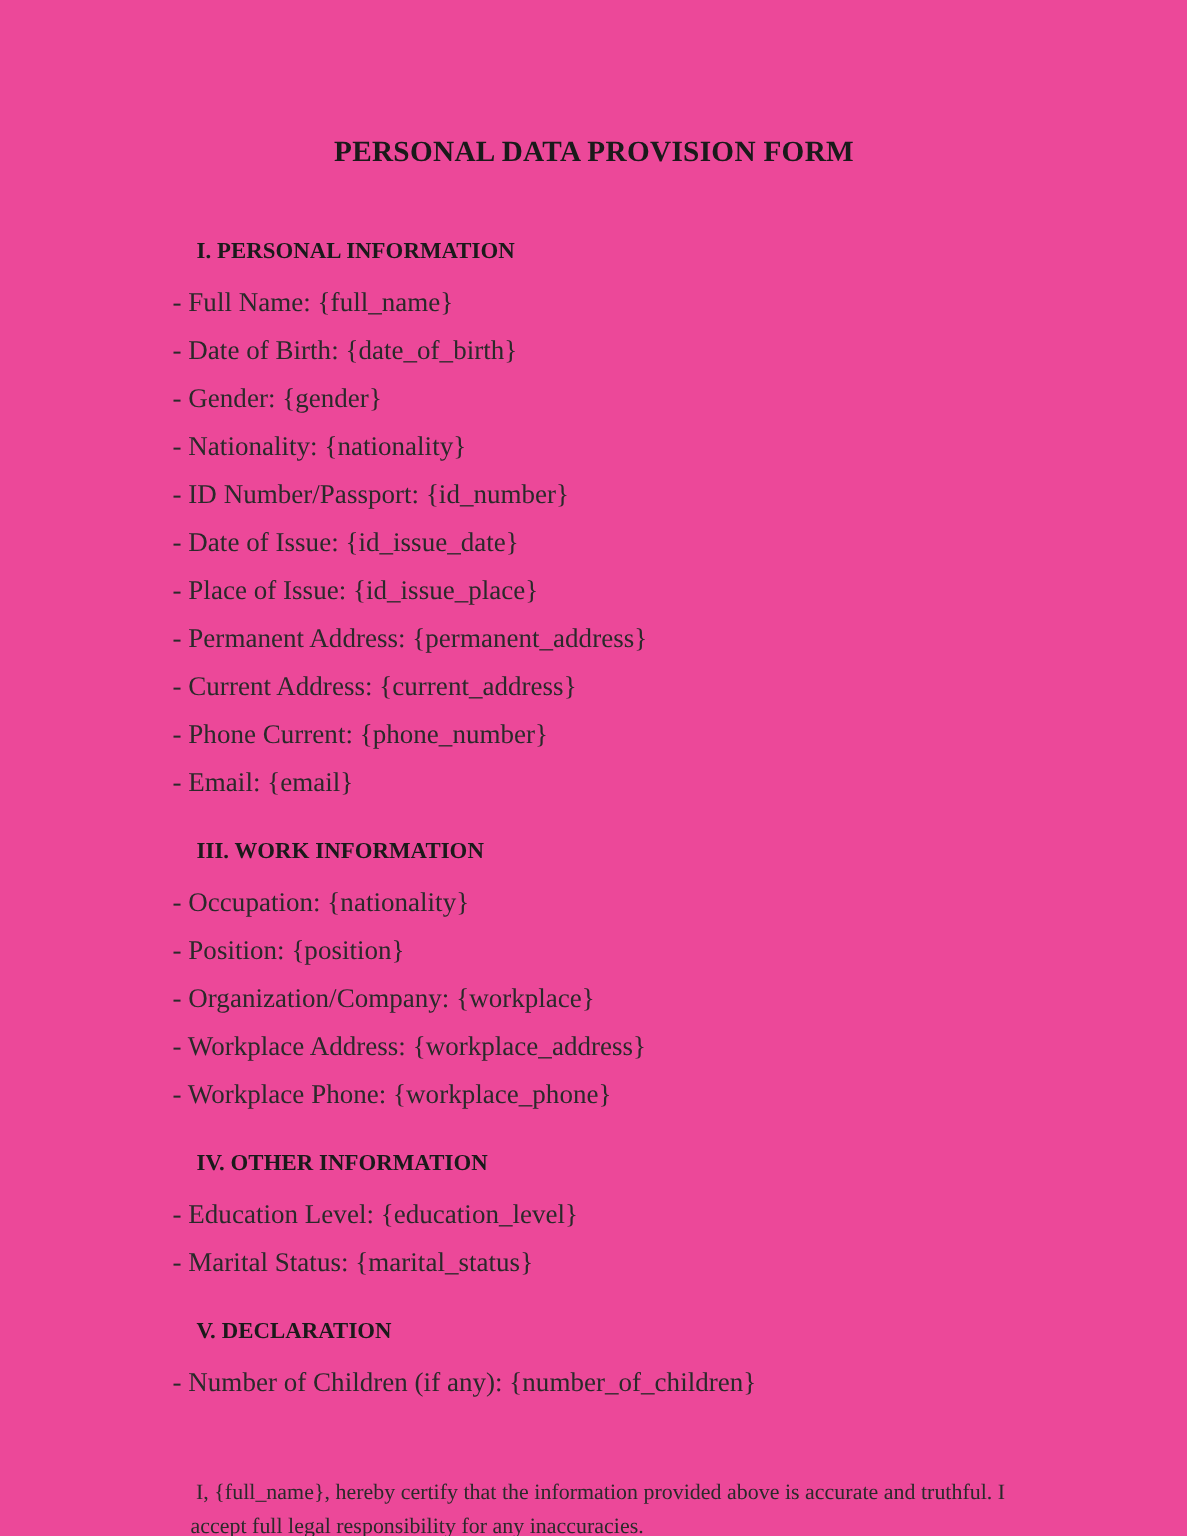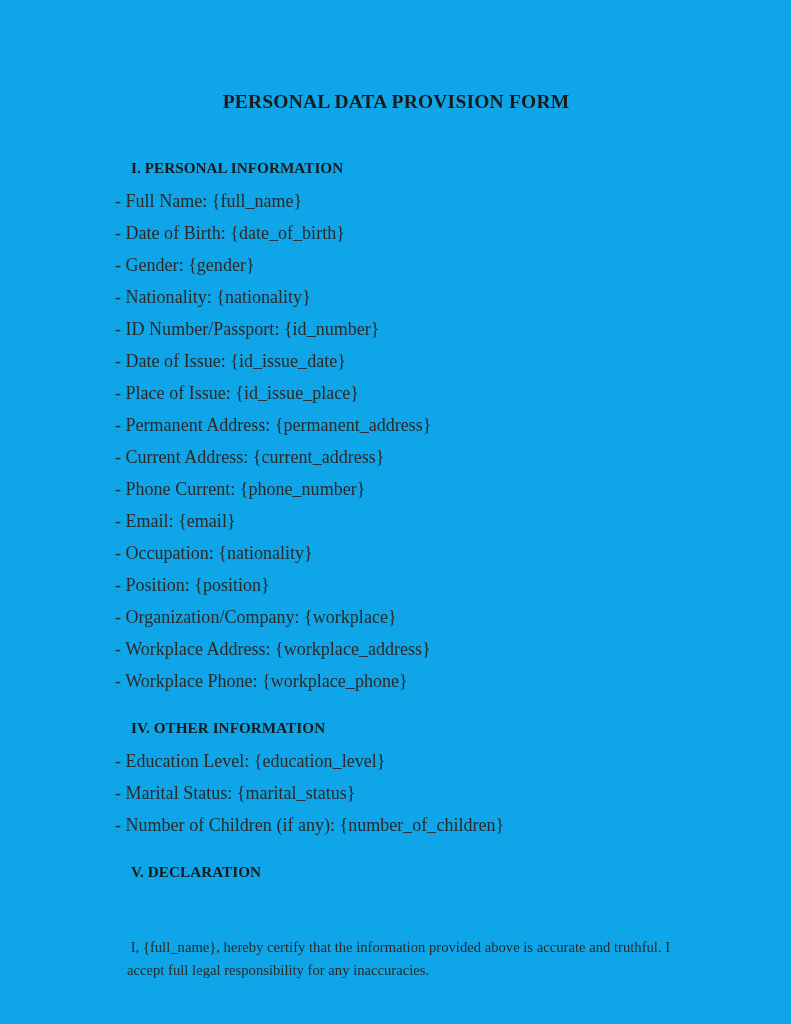--- a/index.html
+++ b/index.html
@@ -4,21 +4,21 @@
 <style>
   html, body {
     margin: 0;
     padding: 0;
     background: #ffffff;
   }
   .page {
     position: relative;
     width: 791px;
     height: 1024px;
-    background: #0ea5e9;
+    background: #ec4899;
     margin: 0 auto;
     overflow: hidden;
     box-sizing: border-box;
   }
   .doc-body {
     position: absolute;
     left: 115px;
     top: 0;
     width: 562px;
   }
@@ -108,20 +108,23 @@
       <p class="field-line">- Current Address: {current_address}</p>
     </div>
     <div class="row">
       <p class="field-line">- Phone Current: {phone_number}</p>
     </div>
     <div class="row">
       <p class="field-line">- Email: {email}</p>
     </div>
 
     <div class="row">
+      <h2 class="section-heading">III. WORK INFORMATION</h2>
+    </div>
+    <div class="row">
       <p class="field-line">- Occupation: {nationality}</p>
     </div>
     <div class="row">
       <p class="field-line">- Position: {position}</p>
     </div>
     <div class="row">
       <p class="field-line">- Organization/Company: {workplace}</p>
     </div>
     <div class="row">
       <p class="field-line">- Workplace Address: {workplace_address}</p>
@@ -133,23 +136,23 @@
     <div class="row">
       <h2 class="section-heading">IV. OTHER INFORMATION</h2>
     </div>
     <div class="row">
       <p class="field-line">- Education Level: {education_level}</p>
     </div>
     <div class="row">
       <p class="field-line">- Marital Status: {marital_status}</p>
     </div>
     <div class="row">
-      <p class="field-line">- Number of Children (if any): {number_of_children}</p>
+      <h2 class="section-heading">V. DECLARATION</h2>
     </div>
 
     <div class="row">
-      <h2 class="section-heading">V. DECLARATION</h2>
+      <p class="field-line">- Number of Children (if any): {number_of_children}</p>
     </div>
     <div class="decl-gap"></div>
     <p class="declaration-text"> I, {full_name}, hereby certify that the information provided above is accurate and truthful. I accept full legal responsibility for any inaccuracies.</p>
 
   </div>
 </div>
 
 </body></html>

